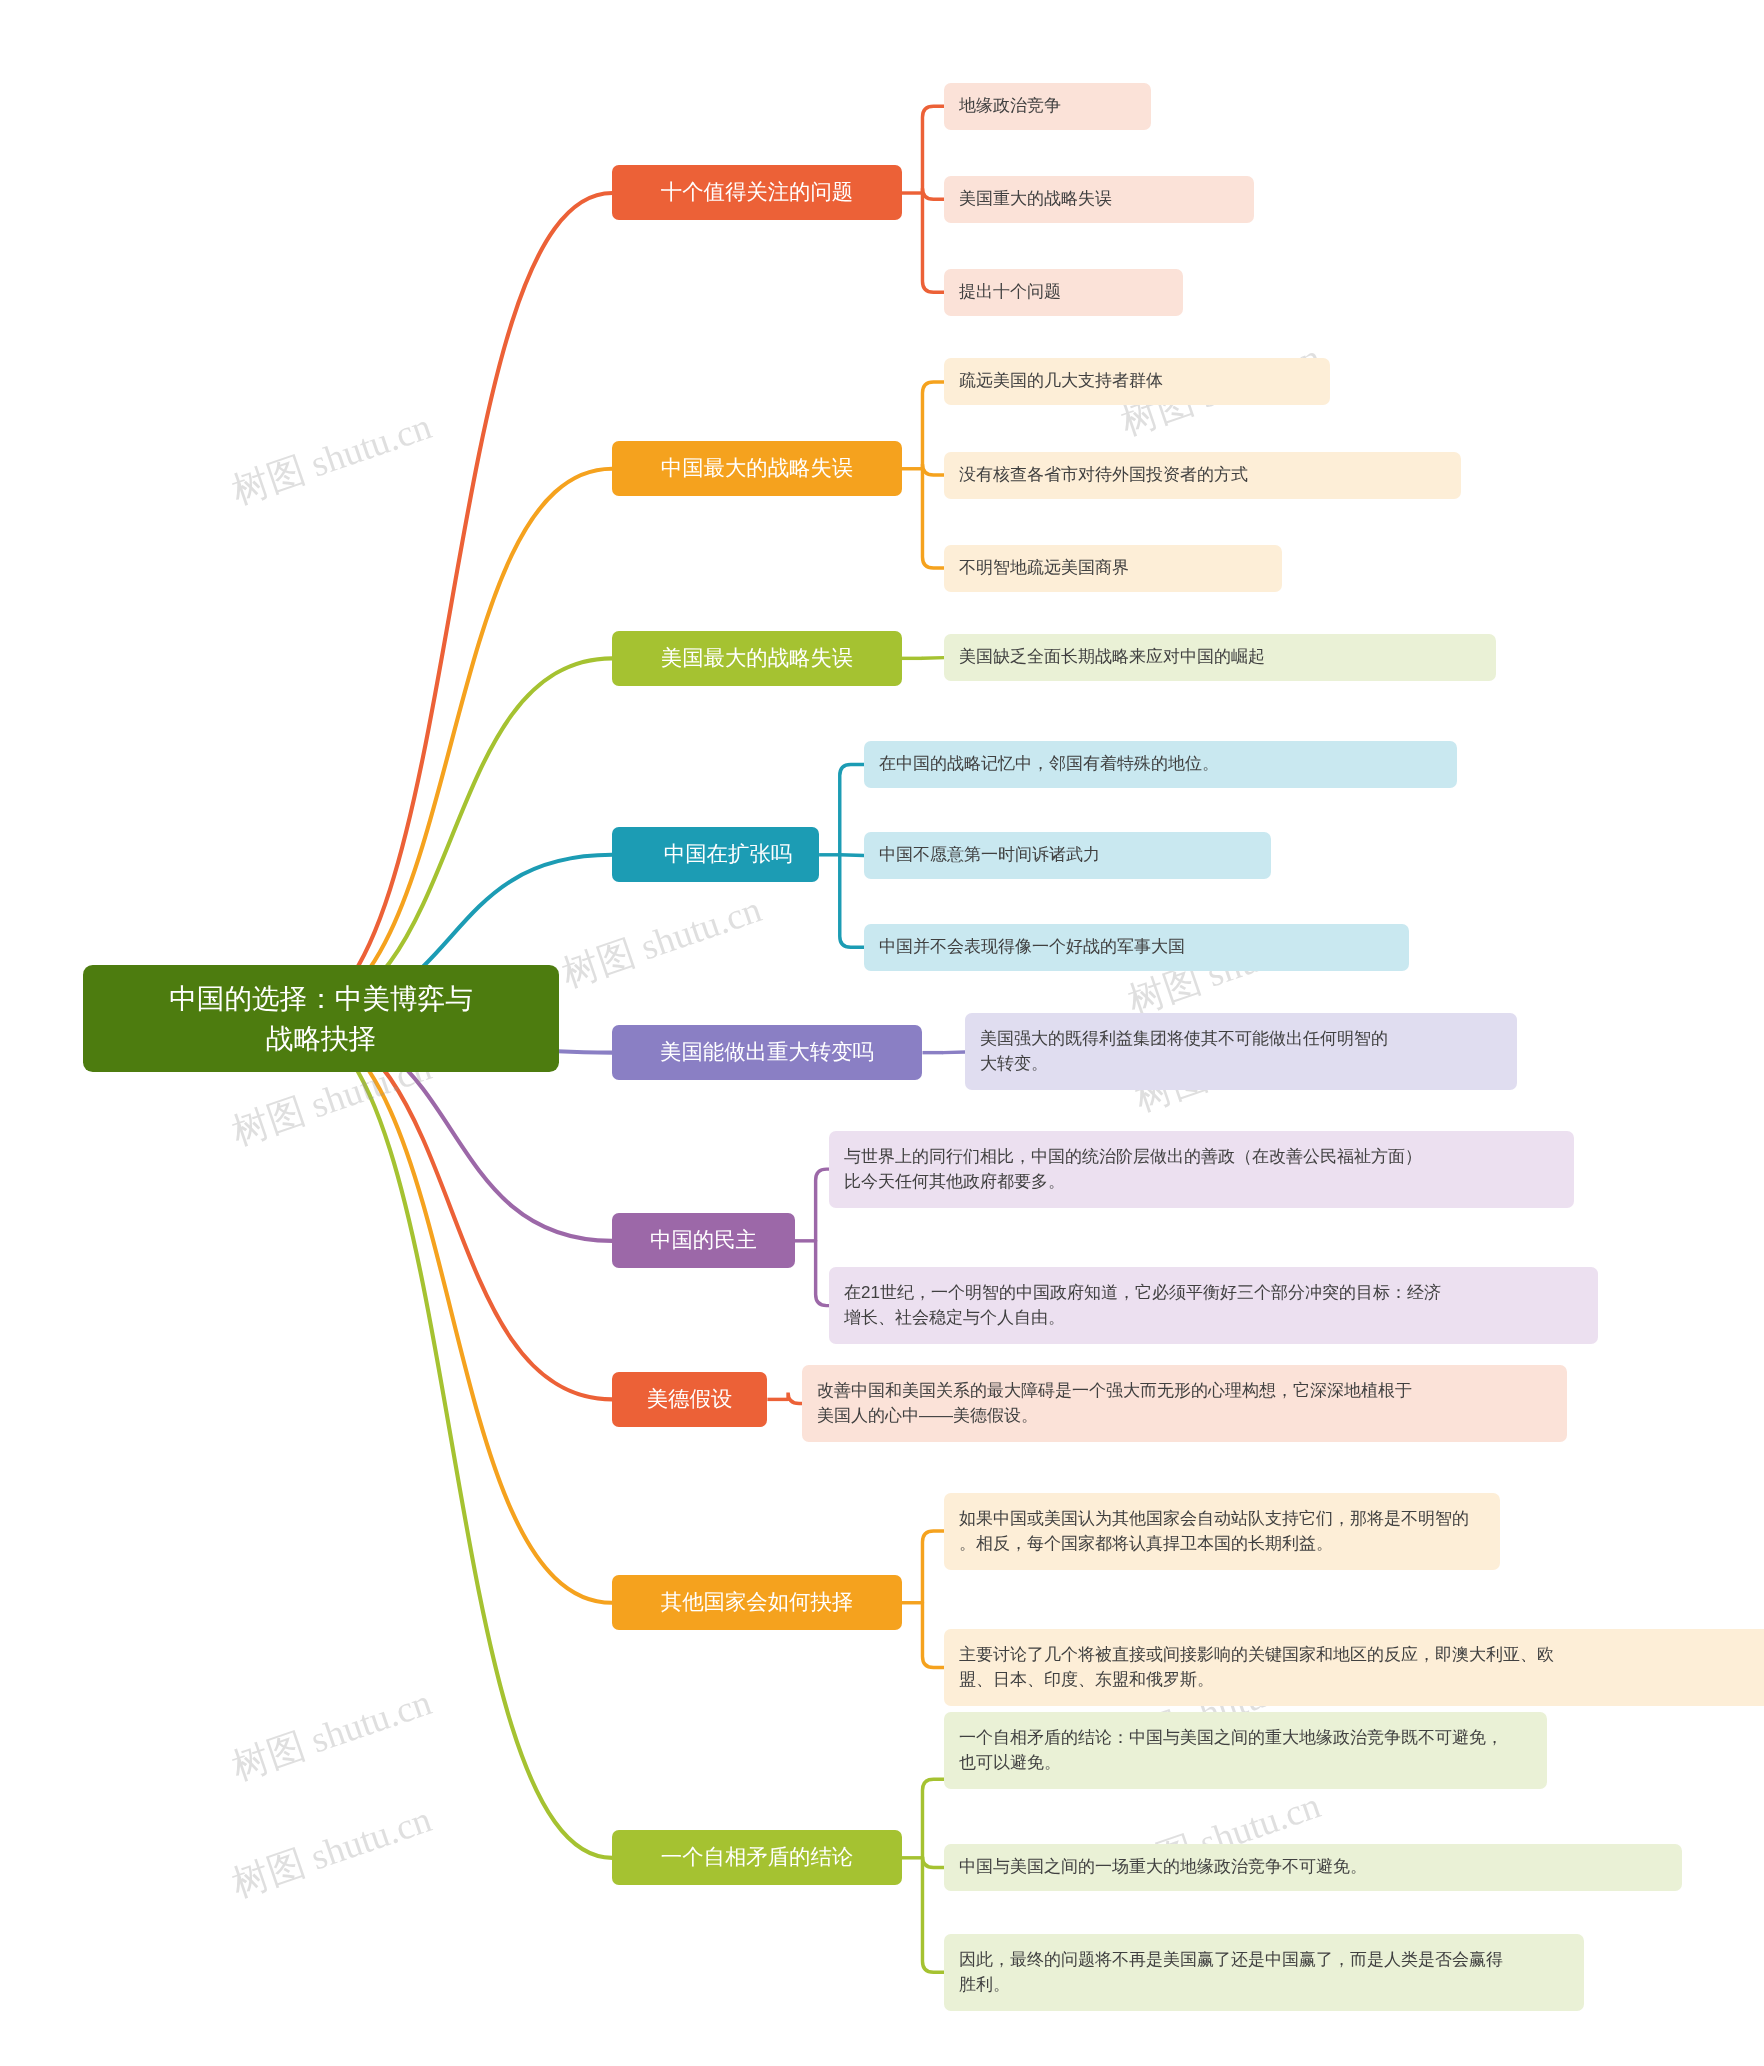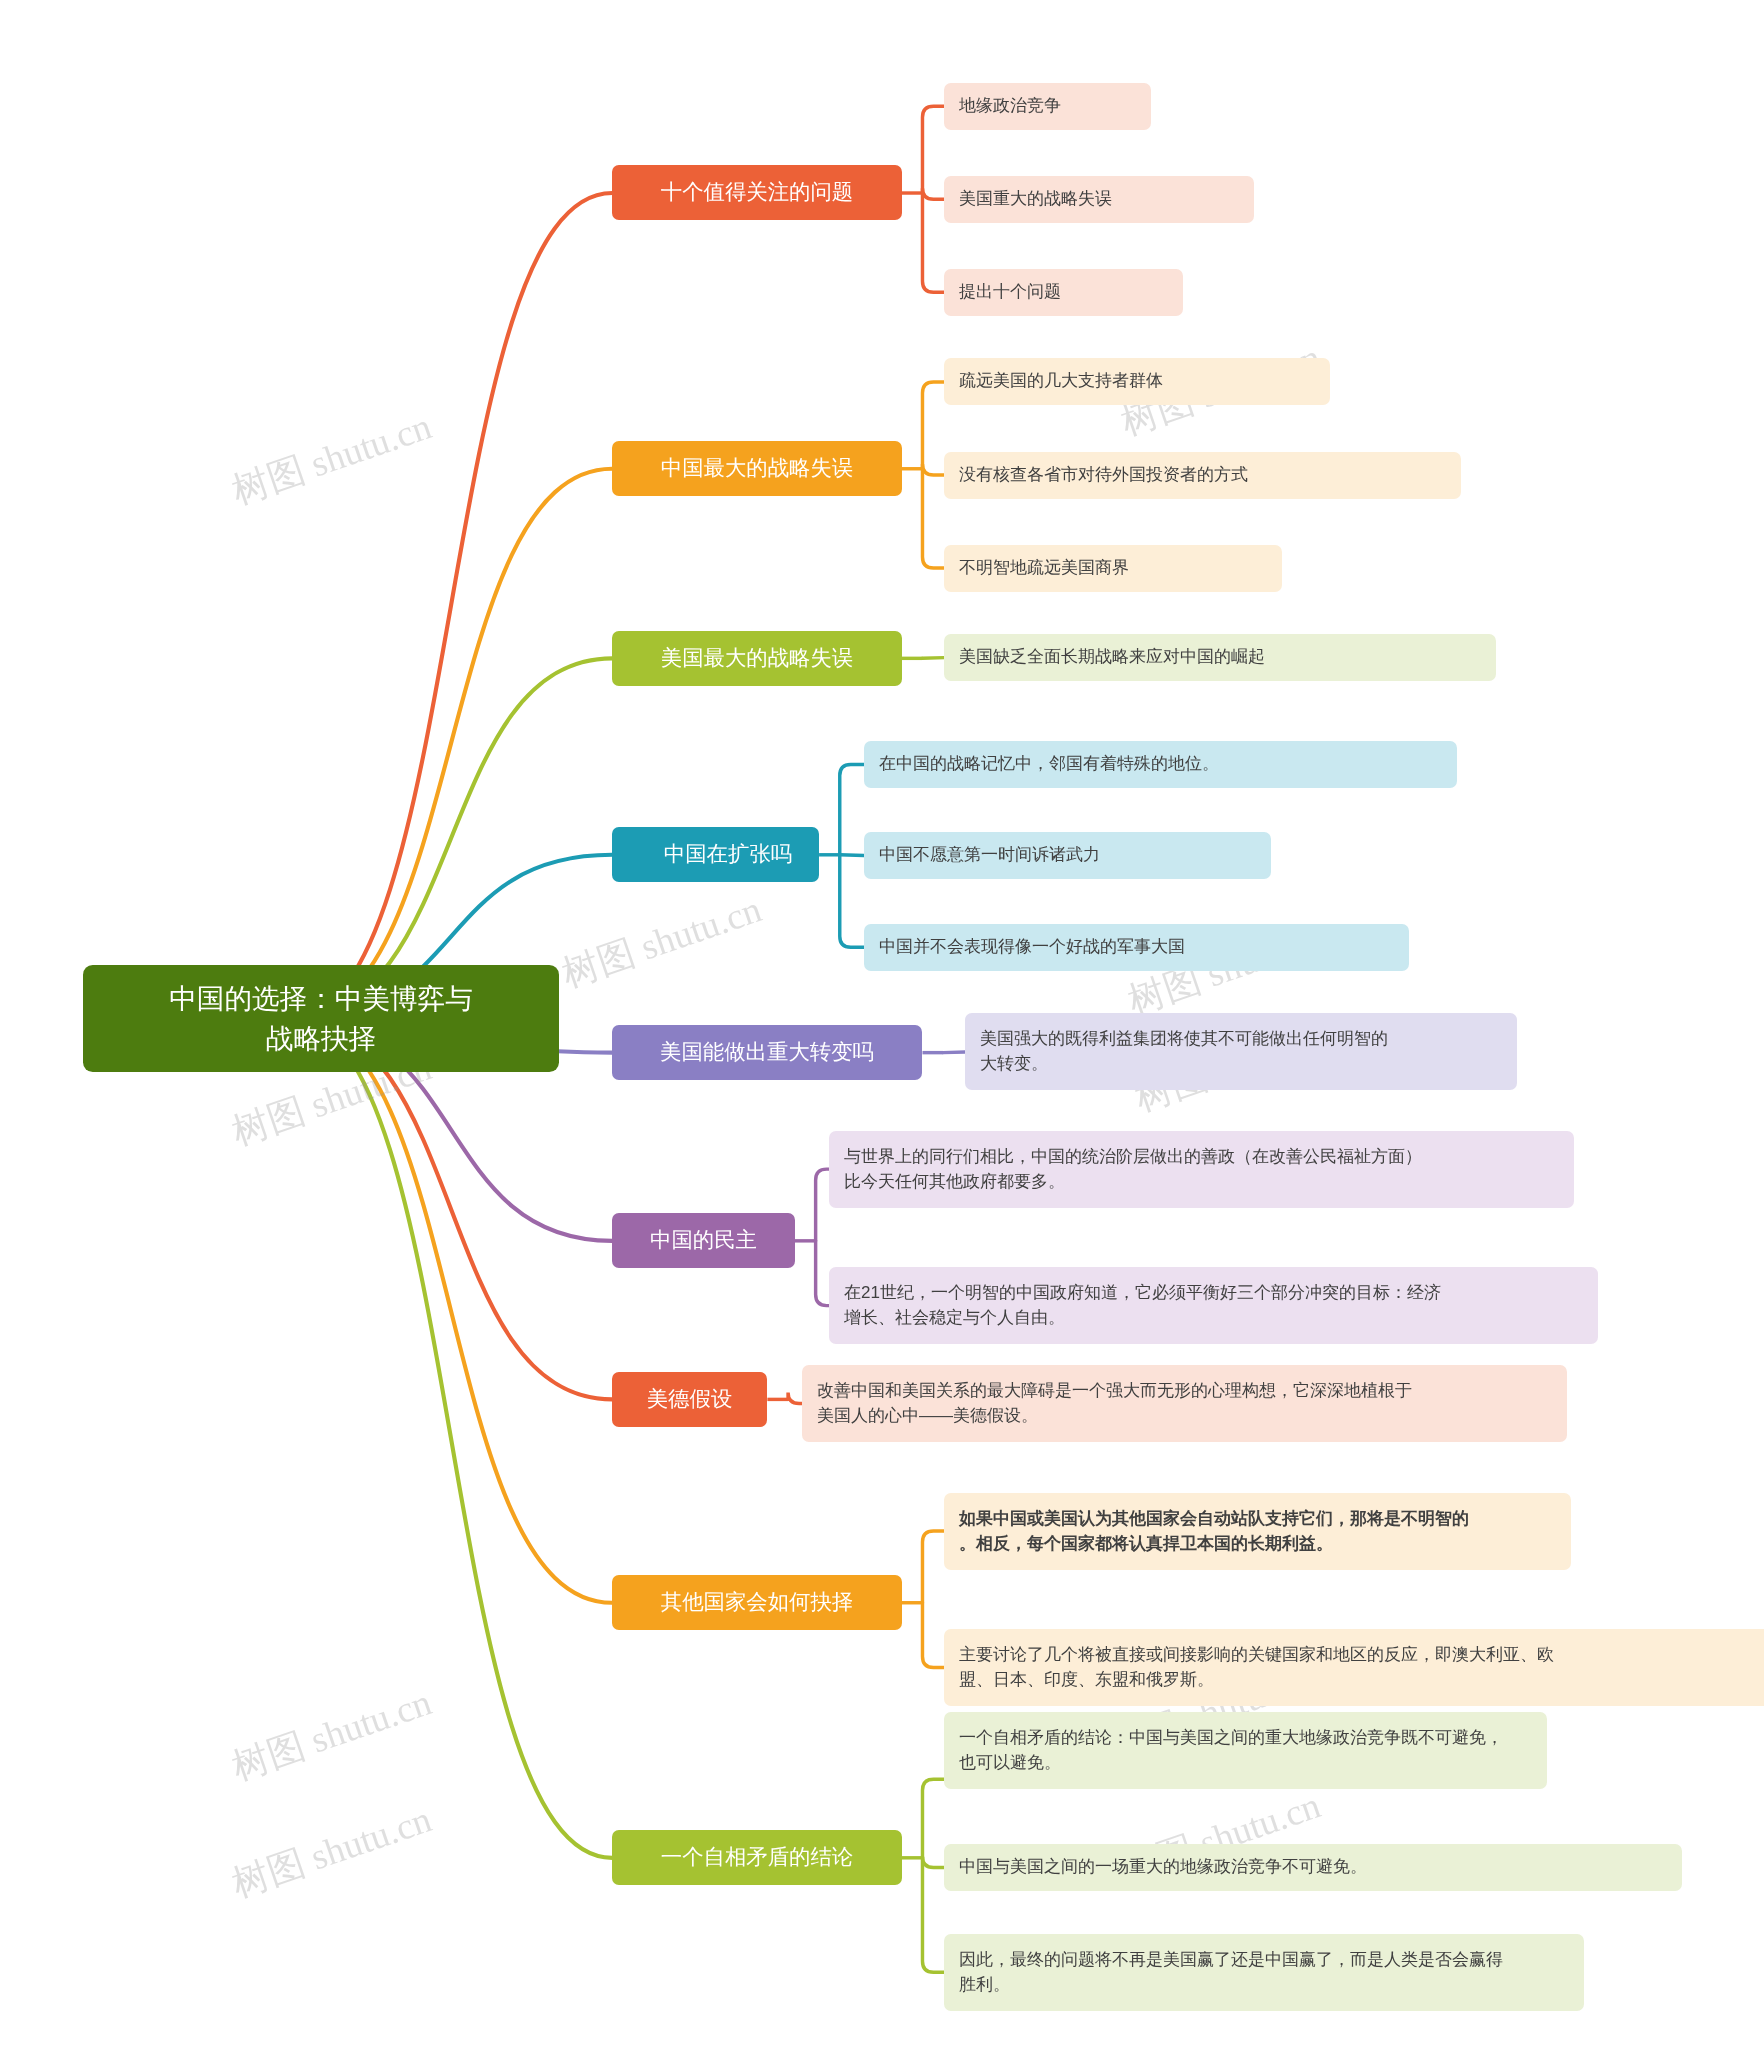--- a/index.html
+++ b/index.html
@@ -197,21 +197,21 @@
       <div class="node lvl1" style="left: 612px; top: 1372px; width: 155px; min-height: 55px; background: rgb(236, 97, 55);">
         <span class="node-text">美德假设</span>
       </div>
       <div class="node lvl2" style="left: 802px; top: 1365px; width: 765px; min-height: 77px; background: rgb(251, 226, 216);">
         <span class="node-text">改善中国和美国关系的最大障碍是一个强大而无形的心理构想，它深深地植根于
 美国人的心中——美德假设。</span>
       </div>
       <div class="node lvl1" style="left: 612px; top: 1575px; width: 290px; min-height: 55px; background: rgb(245, 162, 30);">
         <span class="node-text">其他国家会如何抉择</span>
       </div>
-      <div class="node lvl2" style="left: 944px; top: 1493px; width: 627px; min-height: 77px; background: rgb(253, 238, 215); font-weight: bold;">
+      <div class="node lvl2" style="left: 944px; top: 1493px; width: 556px; min-height: 77px; background: rgb(253, 238, 215);">
         <span class="node-text">如果中国或美国认为其他国家会自动站队支持它们，那将是不明智的
 。相反，每个国家都将认真捍卫本国的长期利益。</span>
       </div>
       <div class="node lvl2" style="left: 944px; top: 1629px; width: 891px; min-height: 77px; background: rgb(253, 238, 215);">
         <span class="node-text">主要讨论了几个将被直接或间接影响的关键国家和地区的反应，即澳大利亚、欧
 盟、日本、印度、东盟和俄罗斯。</span>
       </div>
       <div class="node lvl1" style="left: 612px; top: 1830px; width: 290px; min-height: 55px; background: rgb(165, 194, 49);">
         <span class="node-text">一个自相矛盾的结论</span>
       </div>

